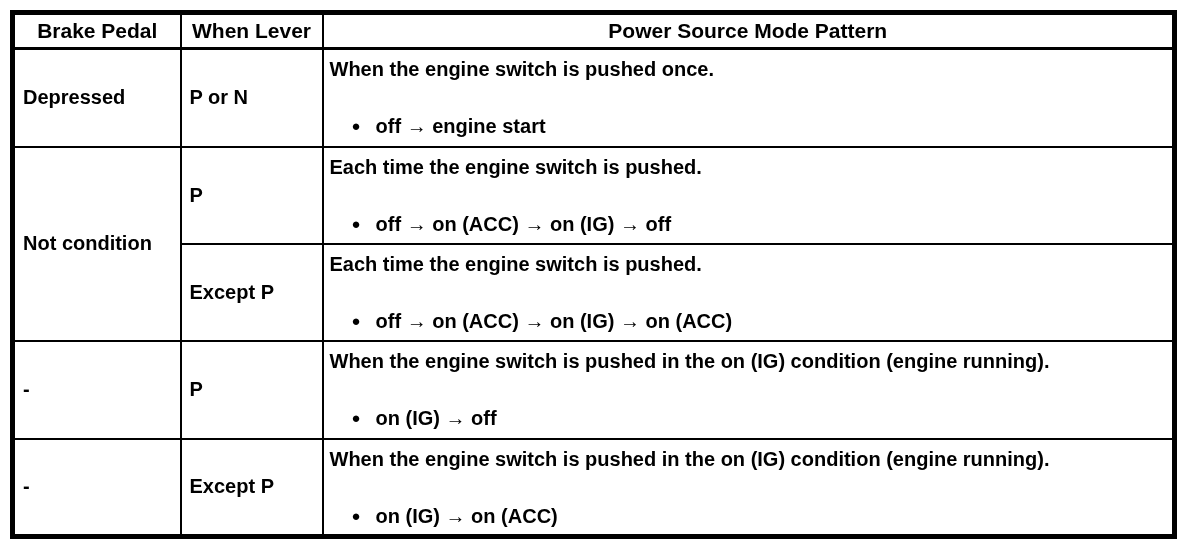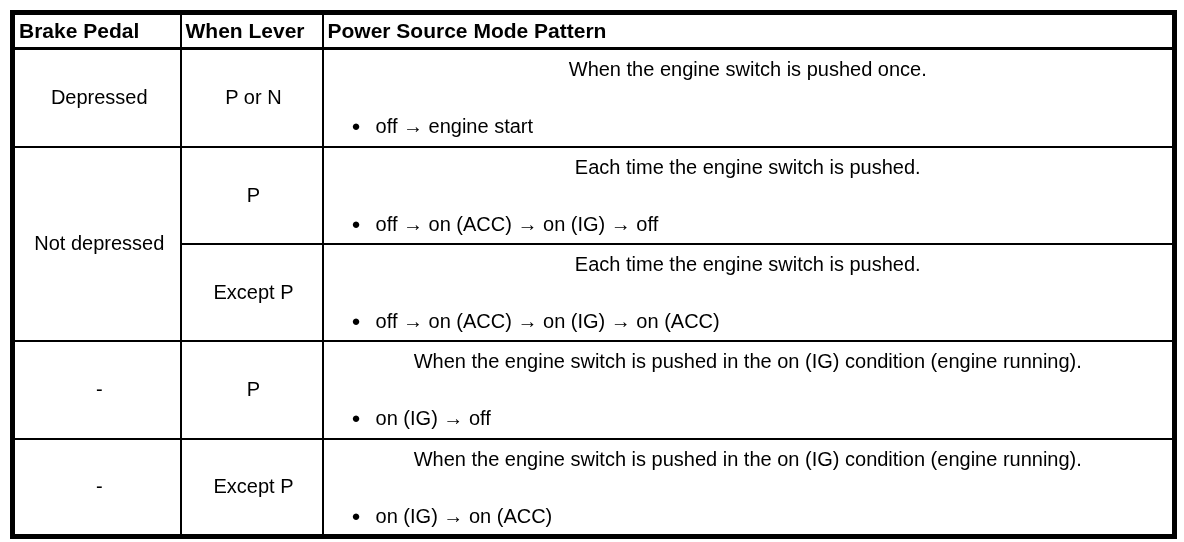--- a/index.html
+++ b/index.html
@@ -25,30 +25,30 @@
   }
   .mode-table th, .mode-table td {
     border: 2px solid #000000;
     font-size: 20px;
     overflow: hidden;
   }
   .mode-table thead th {
     height: 36px;
     font-size: 21px;
     font-weight: bold;
-    text-align: left;
+    text-align: center;
     vertical-align: middle;
     padding: 2px 4px;
     border-bottom: 3px solid #000000;
   }
   .mode-table td {
     vertical-align: middle;
-    text-align: center;
+    text-align: left;
     padding: 2px 4px 2px 8px;
-    font-weight: normal;
+    font-weight: bold;
   }
   td.pattern-cell {
     vertical-align: top;
     padding: 7px 6px 6px 6px;
   }
   .pattern-desc {
     line-height: 24px;
   }
   .bullet-line {
     margin-top: 33px;
@@ -89,21 +89,21 @@
         <td>P or N</td>
         <td class="pattern-cell">
           <div class="pattern-desc">When the engine switch is pushed once.</div>
           <div class="bullet-line">
             <span class="bullet-glyph">●</span>
             <span>off → engine start</span>
           </div>
         </td>
       </tr>
       <tr class="row-2">
-        <td rowspan="2">Not depressed</td>
+        <td rowspan="2">Not condition</td>
         <td>P</td>
         <td class="pattern-cell">
           <div class="pattern-desc">Each time the engine switch is pushed.</div>
           <div class="bullet-line">
             <span class="bullet-glyph">●</span>
             <span>off → on (ACC) → on (IG) → off</span>
           </div>
         </td>
       </tr>
       <tr class="row-3">

